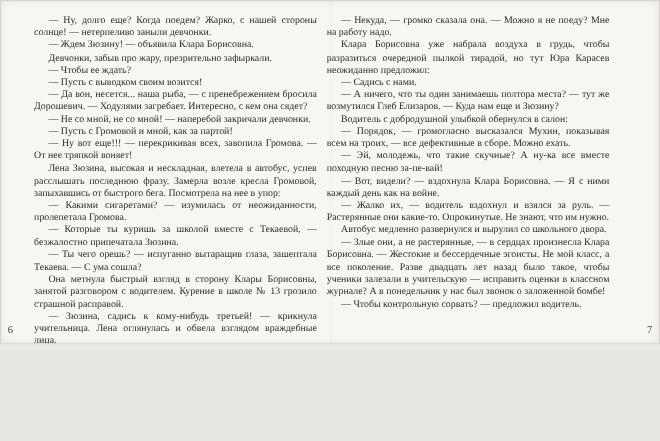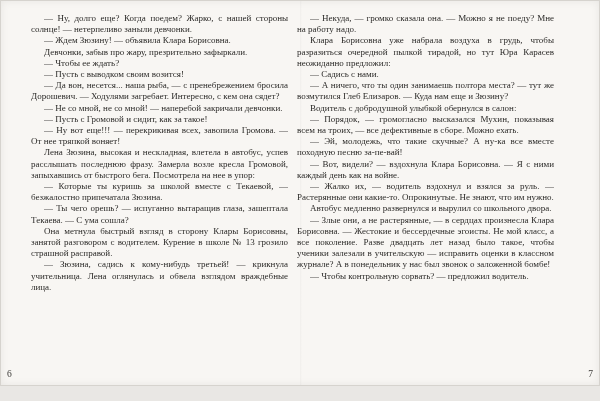--- a/index.html
+++ b/index.html
@@ -6,21 +6,21 @@
   html, body {
     margin: 0;
     padding: 0;
     width: 600px;
     height: 401px;
     background: #e9e7e4;
   }
   .spread {
     position: relative;
     width: 600px;
-    height: 386px;
+    height: 313px;
     background: #f8f6f3;
     border: 1px solid #d6d3ce;
     box-shadow: inset 0 0 8px rgba(0,0,0,0.07);
     overflow: hidden;
     font-family: "Liberation Serif", "DejaVu Serif", serif;
     color: #2b2a28;
   }
   .page {
     position: absolute;
     top: 12px;
@@ -60,23 +60,24 @@
 
   <div class="page page-left">
     <div class="text-block">
         <p class="para">— Ну, долго еще? Когда поедем? Жарко, с нашей стороны солнце! — нетерпеливо заныли девчонки.</p>
         <p class="para">— Ждем Зюзину! — объявила Клара Борисовна.</p>
         <p class="para">Девчонки, забыв про жару, презрительно зафыркали.</p>
         <p class="para">— Чтобы ее ждать?</p>
         <p class="para">— Пусть с выводком своим возится!</p>
         <p class="para">— Да вон, несется... наша рыба, — с пренебрежением бросила Дорошевич. — Ходулями загребает. Интересно, с кем она сядет?</p>
         <p class="para">— Не со мной, не со мной! — наперебой закричали девчонки.</p>
-        <p class="para">— Пусть с Громовой и сидит, как за такое!</p>
+        <p class="para">— Пусть с Громовой и мной, как за партой!</p>
         <p class="para">— Ну вот еще!!! — перекрикивая всех, завопила Громова. — От нее тряпкой воняет!</p>
         <p class="para">Лена Зюзина, высокая и нескладная, влетела в автобус, успев расслышать последнюю фразу. Замерла возле кресла Громовой, запыхавшись от быстрого бега. Посмотрела на нее в упор:</p>
+        <p class="para">— Какими сигаретами? — изумилась от неожиданности, пролепетала Громова.</p>
         <p class="para">— Которые ты куришь за школой вместе с Текаевой, — безжалостно припечатала Зюзина.</p>
         <p class="para">— Ты чего орешь? — испуганно вытаращив глаза, зашептала Текаева. — С ума сошла?</p>
         <p class="para">Она метнула быстрый взгляд в сторону Клары Борисовны, занятой разговором с водителем. Курение в школе № 13 грозило страшной расправой.</p>
         <p class="para">— Зюзина, садись к кому-нибудь третьей! — крикнула учительница. Лена оглянулась и обвела взглядом враждебные лица.</p>
       </div>
   </div>
 
   <div class="page page-right">
     <div class="text-block">
         <p class="para">— Некуда, — громко сказала она. — Можно я не поеду? Мне на работу надо.</p>

